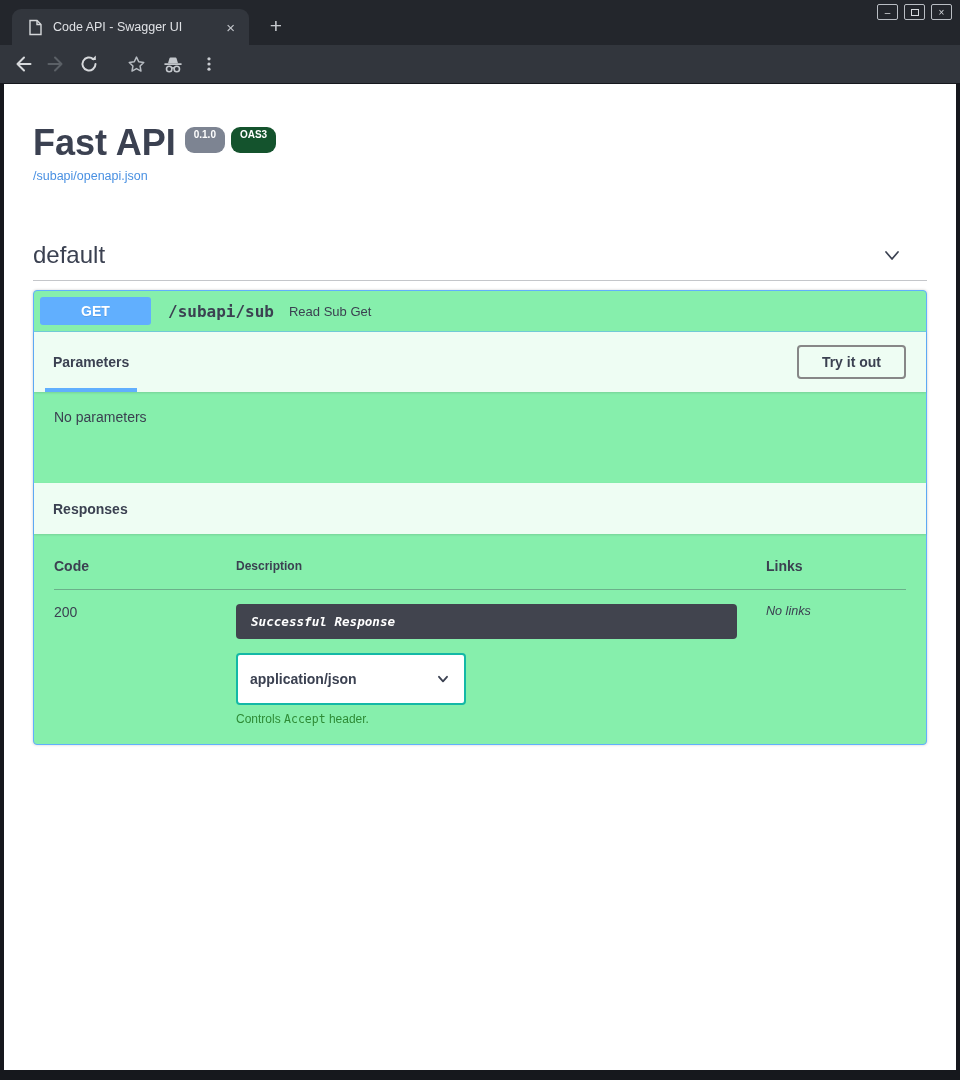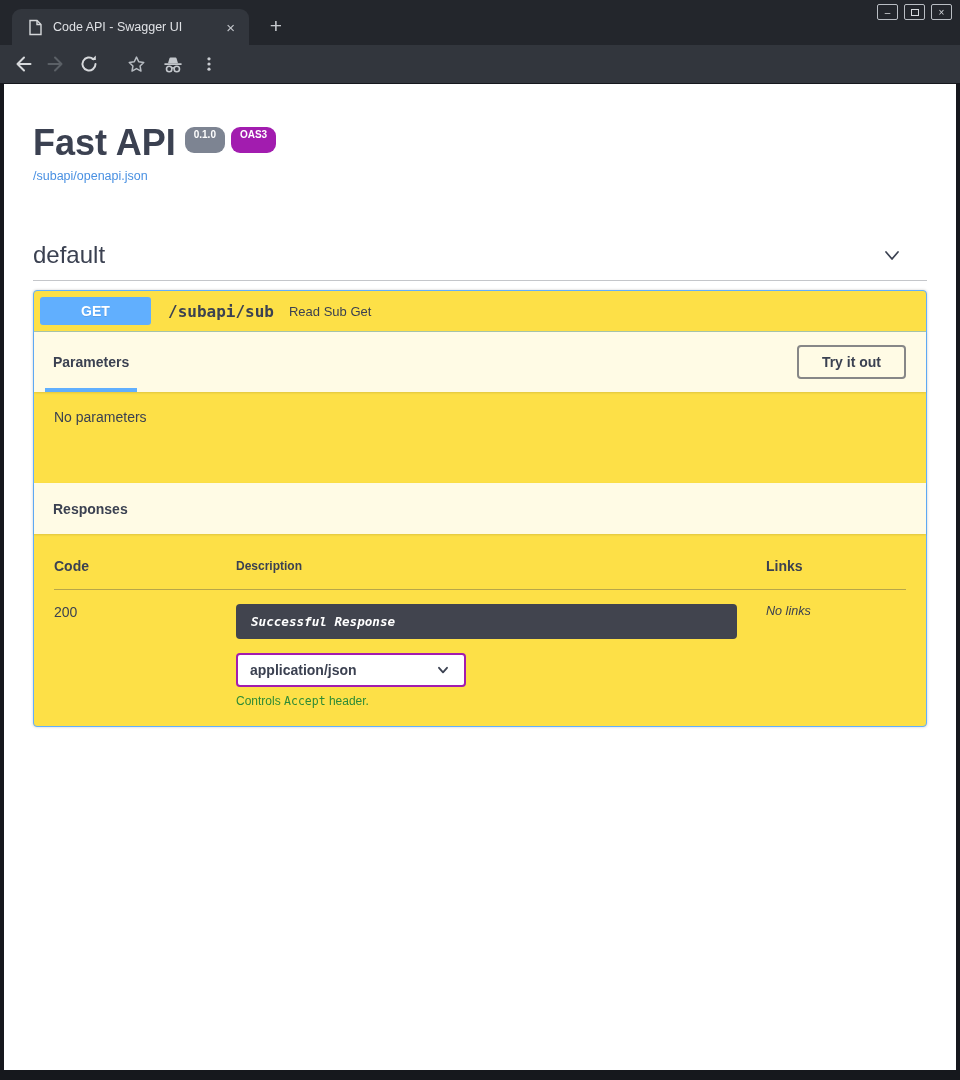--- a/index.html
+++ b/index.html
@@ -55,33 +55,33 @@
   .wrapper { padding:0 29px; }
 
   .info { margin-top:38px; }
   .api-title { font-size:36px; font-weight:bold; color:#3b4151; display:flex; align-items:flex-start; }
   .badges { display:flex; margin-top:5px; }
   .badge {
     font-size:10px; font-weight:bold; color:#fff; border-radius:9px;
     padding:3px 9px 13px; margin-left:9px; line-height:10px;
   }
   .badge-version { background:#7d8492; }
-  .badge-oas3 { background:#a21caf; margin-left:6px; }
+  .badge-oas3 { background:#14532d; margin-left:6px; }
   .spec-link { display:inline-block; margin-top:5px; font-size:12.5px; color:#4990e2; text-decoration:none; }
 
   .tag-header {
     margin-top:57px; display:flex; align-items:center; justify-content:space-between;
     padding-bottom:11px; border-bottom:1px solid rgba(59,65,81,.3); cursor:pointer;
   }
   .tag-name { font-size:24px; color:#3b4151; }
   .tag-arrow { margin-right:24px; }
 
   .opblock {
     margin-top:9px; border:1px solid #61affe; border-radius:4px;
-    background:#fde047; box-shadow:0 0 3px rgba(0,0,0,.19);
+    background:#86efac; box-shadow:0 0 3px rgba(0,0,0,.19);
   }
   .opblock-summary {
     display:flex; align-items:center; padding:6px;
     border-bottom:1px solid rgba(97,175,254,.55); cursor:pointer;
   }
   .method-badge {
     width:111px; height:28px; background:#61affe; border-radius:3px;
     color:#fff; font-weight:bold; font-size:14px; text-align:center; line-height:28px;
     text-shadow:0 1px 0 rgba(0,0,0,.1);
   }
@@ -120,21 +120,21 @@
   .desc-cell { padding-right:29px; }
   .desc-box {
     background:#41444e; border-radius:4px; padding:10px 15px; color:#fff;
     font-family:"DejaVu Sans Mono", monospace; font-size:12.6px;
     font-style:italic; font-weight:bold;
   }
   .links-cell { font-size:12.6px; font-style:italic; }
 
   .media-row { margin-top:14px; }
   .media-select {
-    width:230px; height:34px; background:#fff; border:2px solid #a21caf; border-radius:4px;
+    width:230px; height:52px; background:#fff; border:2px solid #14b8a6; border-radius:4px;
     display:flex; align-items:center; justify-content:space-between;
     padding:0 14px 0 12px; cursor:pointer;
   }
   .media-select-value { font-size:14px; font-weight:bold; color:#3b4151; }
   .accept-note { margin-top:7px; font-size:12px; color:#2e8b36; }
   .accept-note code { font-family:"DejaVu Sans Mono", monospace; font-size:11.5px; color:#2e8b36; }
 </style>
 </head>
 <body>
 

